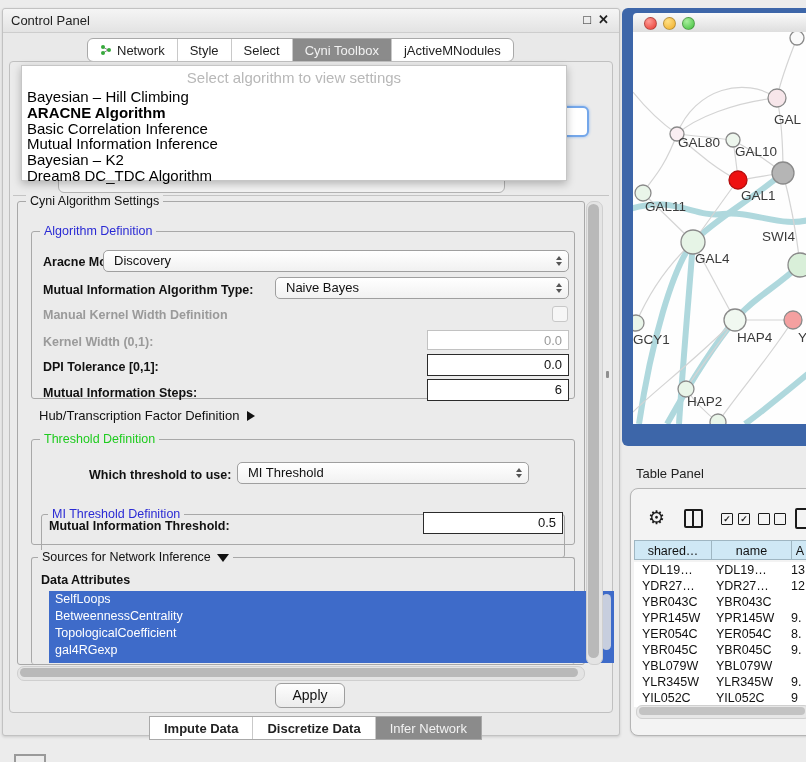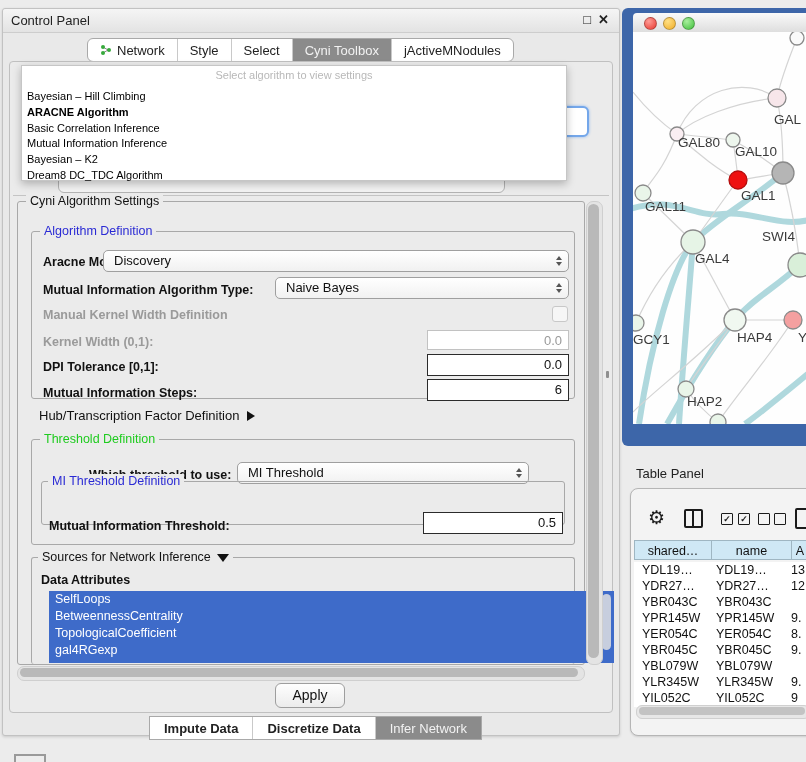--- a/index.html
+++ b/index.html
@@ -23,21 +23,21 @@
   .cpcontent{left:6px;top:52px;width:602px;height:650px;background:#ebebeb;
              border:1px solid #c0c0c0;border-radius:4px}
   .sep{left:10px;top:186px;width:596px;height:0;border-top:1px solid #c4c4c4}
   
   .hidcombo{left:55px;top:162px;width:445px;height:20px;background:#f3f3f3;
             border:1px solid #b3b3b3;border-radius:6px;z-index:1}
   .bluecap{left:558px;top:97px;width:24px;height:27px;background:#fff;border:2px solid #74a7ea;
            border-radius:6px;box-shadow:0 0 3px #8cb6ef;z-index:1}
   
   .overlay{left:18px;top:56px;width:544px;height:114px;background:#fff;border:1px solid #c6c6c6;
-           box-shadow:0 3px 8px rgba(0,0,0,.25);z-index:5;font-size:11px}
+           box-shadow:0 3px 8px rgba(0,0,0,.25);z-index:5;font-size:15px}
   .overlay .ph{display:block;text-align:center;color:#b8b8b8;padding-top:3px;height:20px}
   .overlay .it{display:block;padding:0 0 0 5px;height:15.8px;line-height:15.8px;color:#000;white-space:nowrap}
   .overlay .it.b{font-weight:bold}
   
   .grp{border:1px solid #a8a8a8;border-radius:3px}
   .legend{position:absolute;background:#ebebeb;padding:0 4px;font-size:12.5px;white-space:nowrap}
   .legend.blue{color:#2a2ad4}
   .legend.green{color:#1ecb1e}
   .lbl{position:absolute;font-size:12.5px;white-space:nowrap}
   .b{font-weight:bold}
@@ -196,21 +196,21 @@
       <span class="legend green" style="left:8px;top:-8px">Threshold Definition</span>
     </div>
     <span class="lbl b" style="left:86px;top:459px">Which threshold to use:</span>
     <div class="abs combo" style="left:234px;top:453px;width:292px">
       <span>MI Threshold</span>
       <span class="spin">
           <i class="up"></i>
           <i class="dn"></i>
         </span>
     </div>
-    <div class="abs grp" style="left:38px;top:472px;width:522px;height:42px">
+    <div class="abs grp" style="left:38px;top:505px;width:522px;height:42px">
       <span class="legend blue" style="left:6px;top:-8px">MI Threshold Definition</span>
     </div>
     <span class="lbl b" style="left:46px;top:510px">Mutual Information Threshold:</span>
     <div class="field strong" style="left:420px;top:503px;width:140px">0.5</div>
 
     <div class="abs grp" style="left:28px;top:548px;width:542px;height:106px;border-bottom:none">
       <span class="legend" style="left:6px;top:-8px">
         <span>Sources for Network Inference</span><span class="tri-d"></span>
       </span>
     </div>

